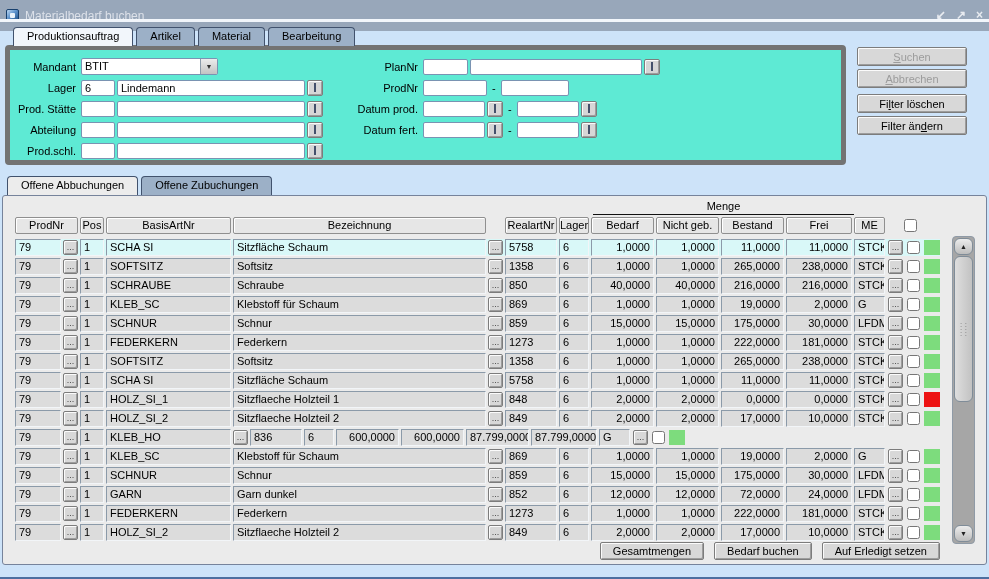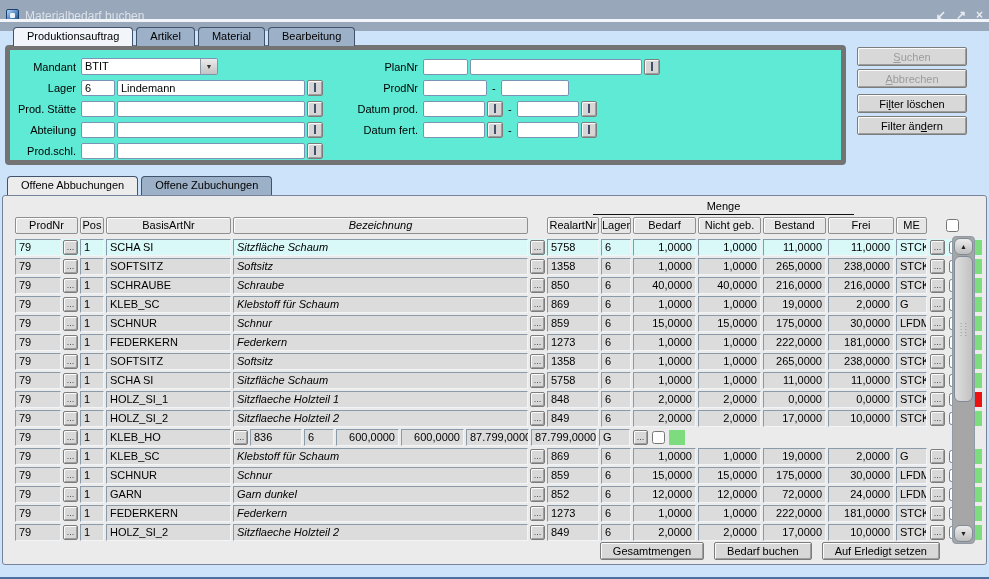--- a/index.html
+++ b/index.html
@@ -84,21 +84,21 @@
   .lower-panel { position:absolute; left:2px; top:195px; width:985px; height:370px;
     background:#ebebeb; border:1px solid #76839b; border-radius:3px; }
   .menge-wrap { position:absolute; left:590px; top:4px; width:261px; height:15px;
     line-height:13px; text-align:center; border-bottom:1px solid #111; }
   .header-row { position:absolute; left:12px; top:21px; display:flex; align-items:center; }
   .h { height:17px; line-height:15px; background:#e6e6e6; border:1px solid #8f8f8f;
     box-shadow:inset 1px 1px 0 #fff; border-radius:2px; text-align:center;
     margin-right:2px; white-space:nowrap; overflow:hidden; }
   .spacer { margin-right:2px; visibility:hidden; }
   .h-prodnr { width:63px; } .c-pos { width:24px; } .c-basis { width:125px; }
-  .c-bez { width:295px;font-style:italic; } .c-realart { width:52px; } .c-lager { width:30px; }
+  .c-bez { width:253px; } .c-realart { width:52px; } .c-lager { width:30px; }
   .c-num { width:63px; } .c-frei { width:66px; } .c-me { width:31px; }
   .c-prodnr { width:46px; } .c-dots { width:15px; }
 
   .grid-rows { position:absolute; left:12px; top:43px; }
   .grid-row { display:flex; align-items:center; height:17px; margin-bottom:2px; }
   .grid-row.selected { background:#d9f8f8; }
   .cell { height:17px; line-height:15px; background:#dcdcdc; padding:0 3px;
     border:1px solid; border-color:#8b9aa9 #f2f5f8 #f2f5f8 #8b9aa9;
     margin-right:2px; white-space:nowrap; overflow:hidden; }
   .selected .cell { background:#d9f8f8; }

